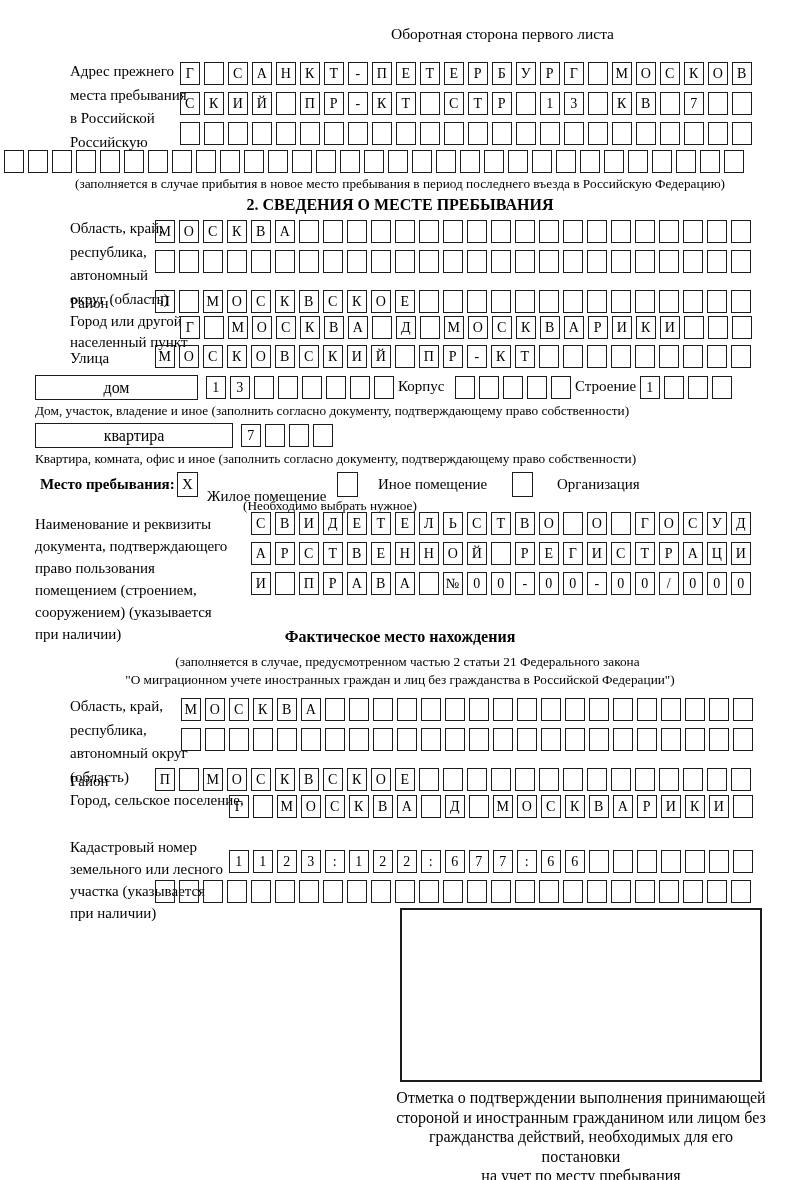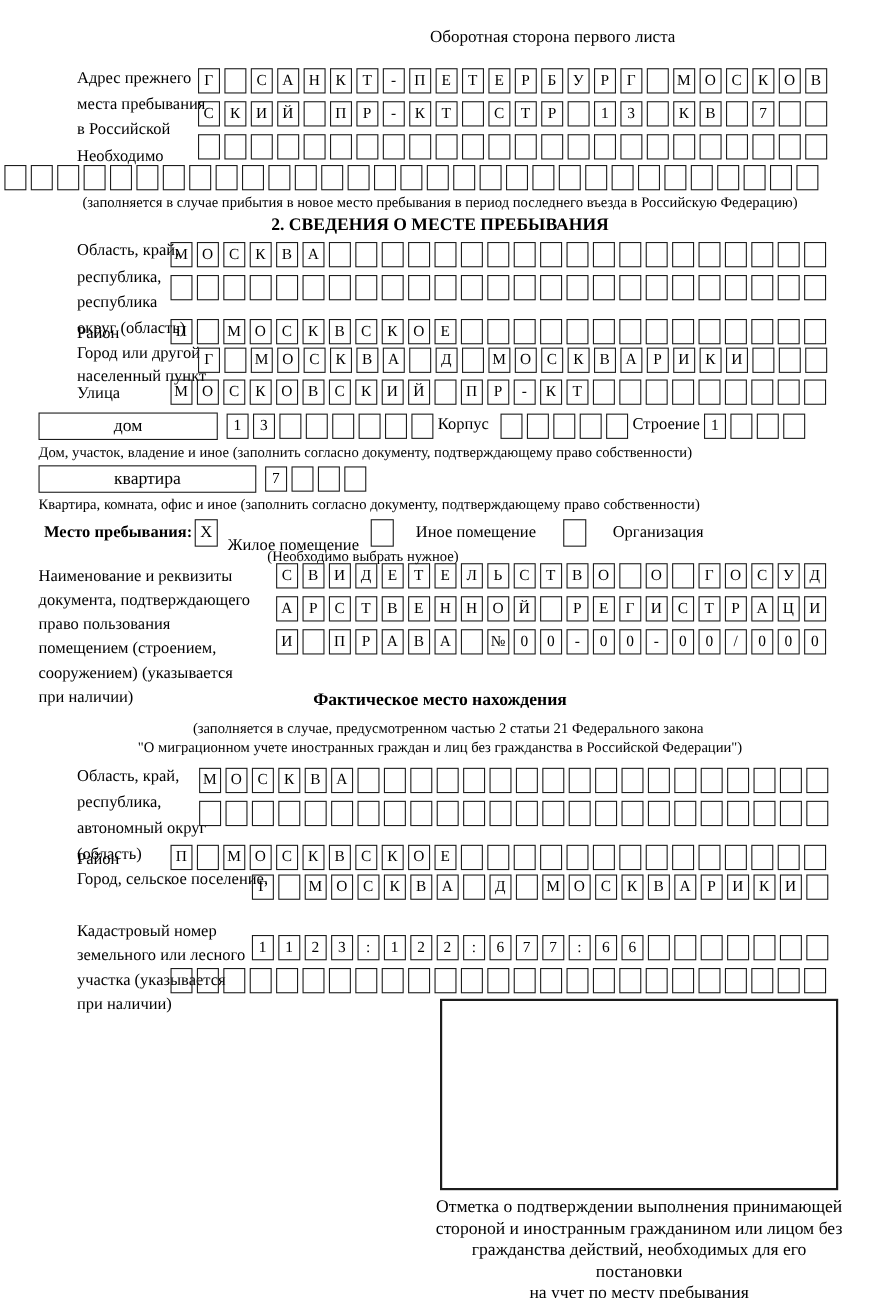--- a/index.html
+++ b/index.html
@@ -44,21 +44,21 @@
 <body>
 
 <div id="page">
 
   <div class="abs hdr-note" style="top:25px; right:58px;">Оборотная сторона первого листа</div>
 
   <div class="abs lbl" style="left:70px; top:60px; width:130px;">
       <div class="line">Адрес прежнего</div>
       <div class="line">места пребывания</div>
       <div class="line">в Российской</div>
-      <div class="line">Необходимо</div>
+      <div class="line">Российскую</div>
     </div>
 
   <div class="cellrow" style="left:180px; top:62px;">
       <span class="cell">Г</span>
       <span class="cell"></span>
       <span class="cell">С</span>
       <span class="cell">А</span>
       <span class="cell">Н</span>
       <span class="cell">К</span>
       <span class="cell">Т</span>
@@ -166,21 +166,21 @@
       <span class="cell"></span>
     </div>
 
   <div class="abs note center" style="left:0; top:176px; width:800px;">(заполняется в случае прибытия в новое место пребывания в период последнего въезда в Российскую Федерацию)</div>
 
   <div class="abs sect-title center" style="left:0; top:196px; width:800px;">2. СВЕДЕНИЯ О МЕСТЕ ПРЕБЫВАНИЯ</div>
 
   <div class="abs lbl" style="left:70px; top:217px; width:130px;">
       <div class="line">Область, край,</div>
       <div class="line">республика,</div>
-      <div class="line">республика</div>
+      <div class="line">автономный</div>
       <div class="line">округ (область)</div>
     </div>
   <div class="cellrow" style="left:155px; top:220px;">
       <span class="cell">М</span>
       <span class="cell">О</span>
       <span class="cell">С</span>
       <span class="cell">К</span>
       <span class="cell">В</span>
       <span class="cell">А</span>
       <span class="cell"></span>

